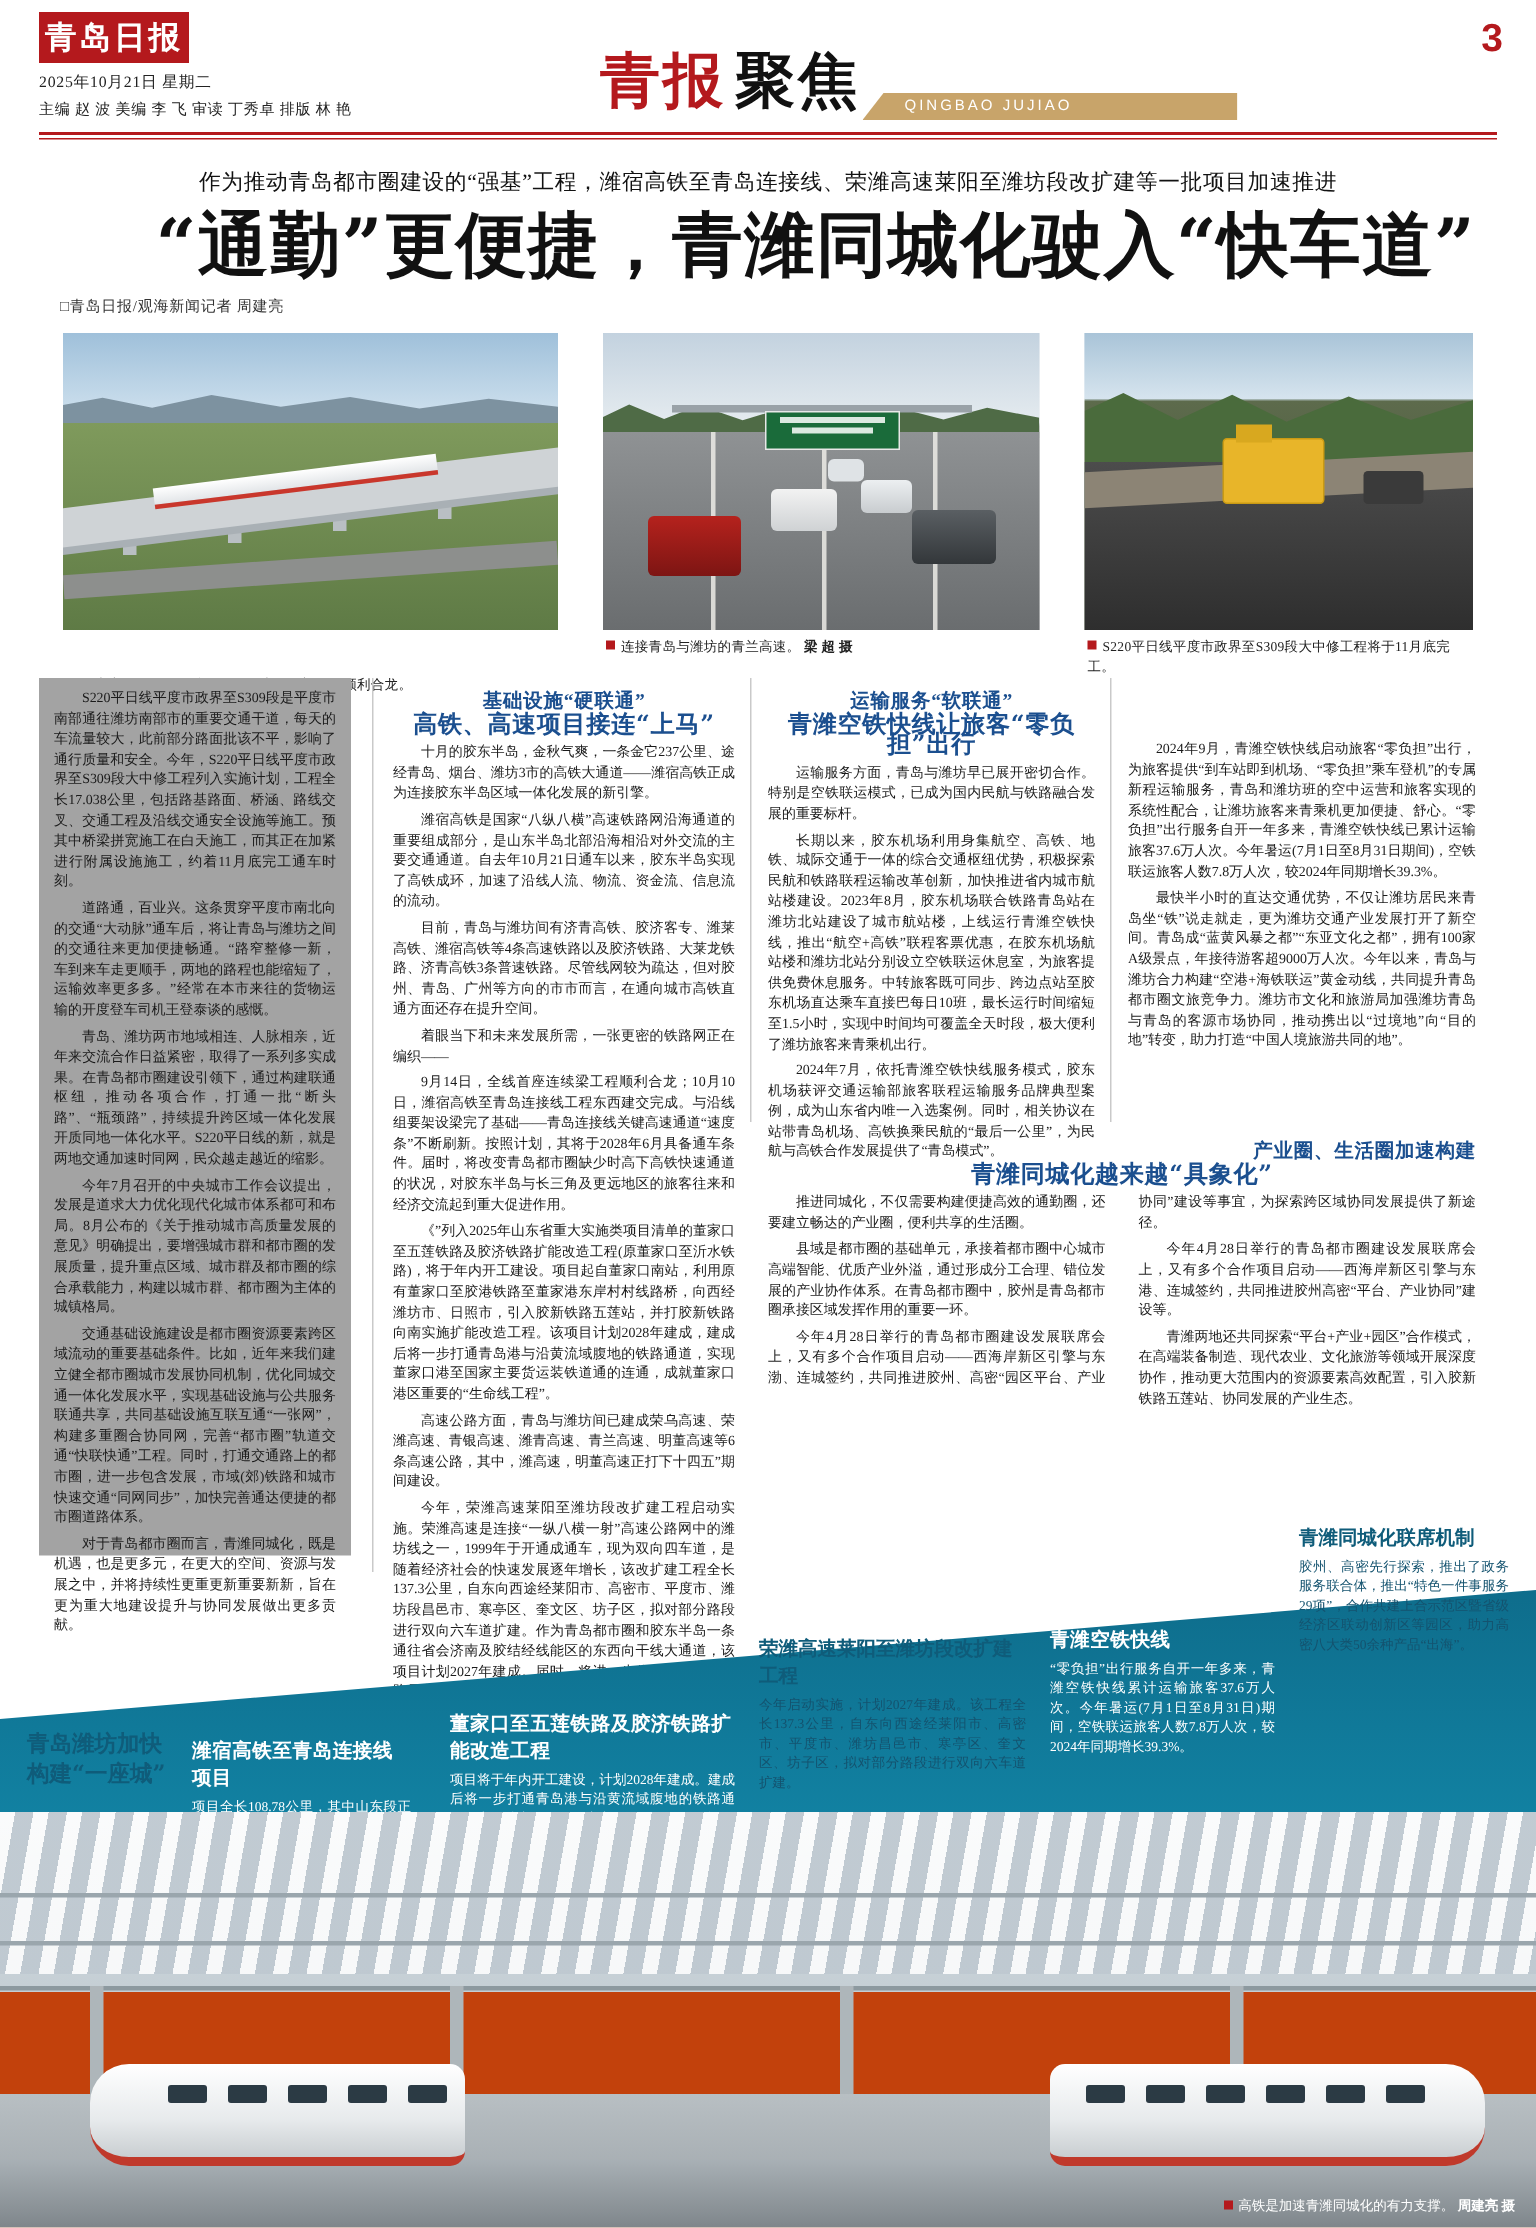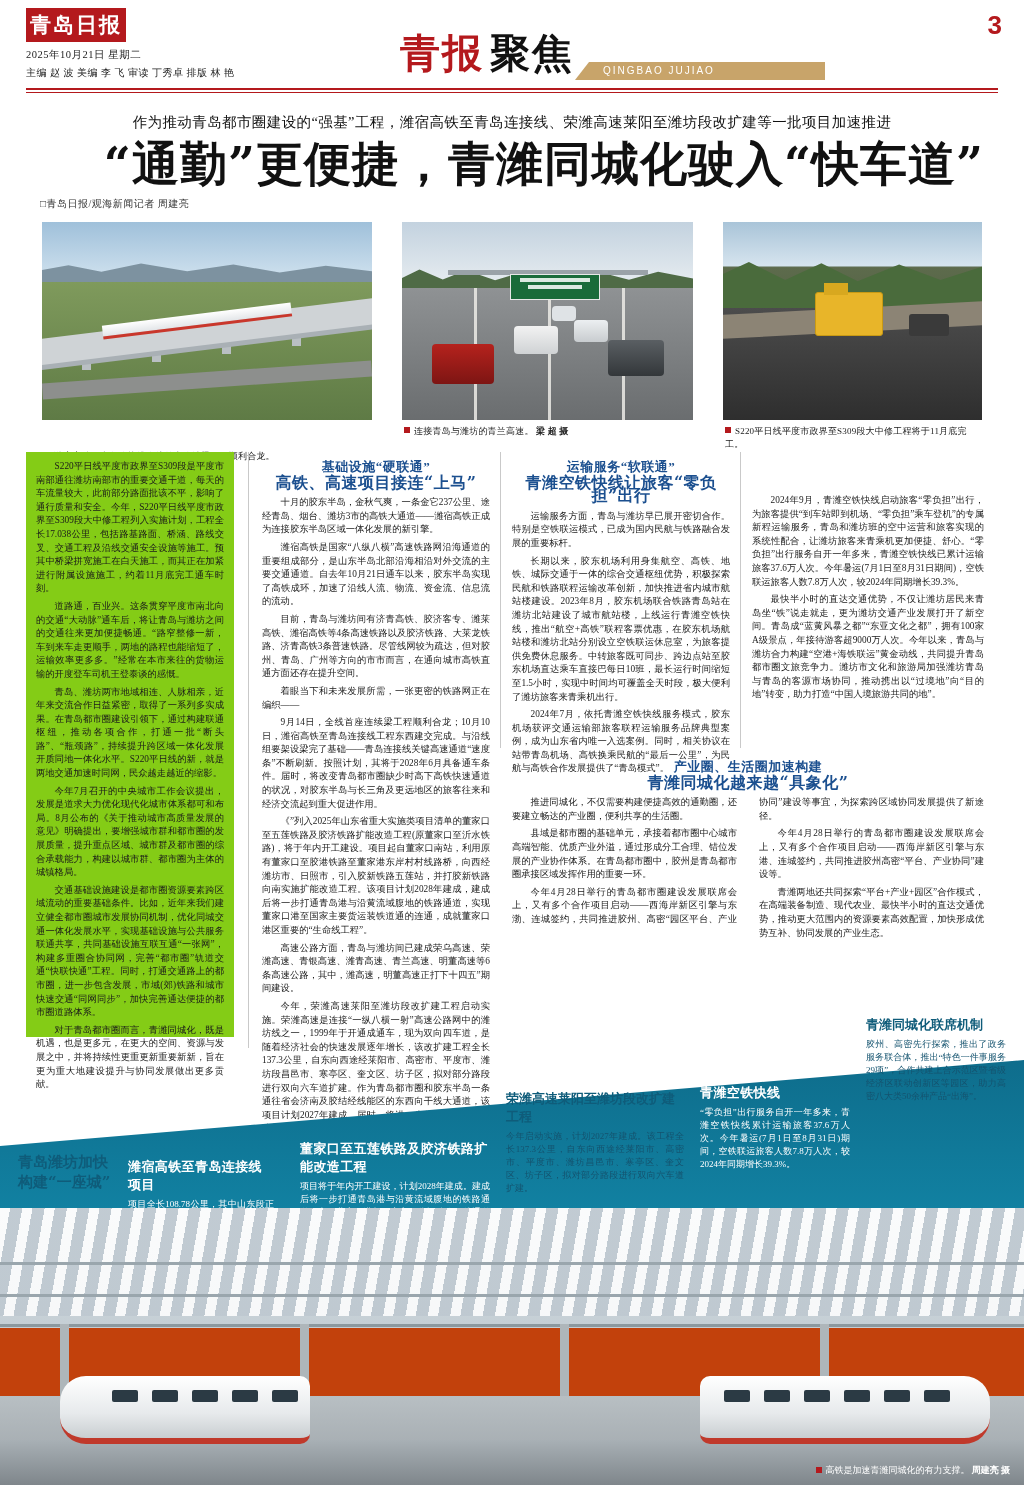--- a/index.html
+++ b/index.html
@@ -100,21 +100,21 @@
   
   .col{position:absolute;font-size:9.3px;line-height:13.6px;color:#1a1a1a;text-align:justify;}
   .sec-kicker{font-size:13px;color:#1b4f8f;font-weight:bold;letter-spacing:.5px;text-align:center;margin-bottom:2px;}
   .sec-title{font-size:16px;color:#1b4f8f;font-weight:bold;letter-spacing:.5px;text-align:center;margin-bottom:7px;font-family:"DejaVu Serif",serif;}
   .col p{margin:0 0 4px 0;text-indent:2em;}
   .vrule{position:absolute;width:1px;background:#c9c9c9;}
 
   
   .greybox{
     position:absolute;left:26px;top:452px;width:208px;height:300px;
-    background:#84cc16;padding:8px 10px;box-sizing:border-box;
+    background:#a3a3a3;padding:8px 10px;box-sizing:border-box;
     font-size:9.3px;line-height:13.6px;text-align:justify;color:#1a1a1a;
   }
   .greybox p{margin:0 0 4px 0;text-indent:2em;}
 
   
   .band{
     position:absolute;left:0;top:1060px;width:1024px;height:180px;
     background:linear-gradient(180deg,#0e6d8c,#1285a6);
     clip-path:polygon(0 86px,1024px 0,1024px 180px,0 180px);
   }
@@ -246,27 +246,27 @@
     <p>长期以来，胶东机场利用身集航空、高铁、地铁、城际交通于一体的综合交通枢纽优势，积极探索民航和铁路联程运输改革创新，加快推进省内城市航站楼建设。2023年8月，胶东机场联合铁路青岛站在潍坊北站建设了城市航站楼，上线运行青潍空铁快线，推出“航空+高铁”联程客票优惠，在胶东机场航站楼和潍坊北站分别设立空铁联运休息室，为旅客提供免费休息服务。中转旅客既可同步、跨边点站至胶东机场直达乘车直接巴每日10班，最长运行时间缩短至1.5小时，实现中时间均可覆盖全天时段，极大便利了潍坊旅客来青乘机出行。</p>
     <p>2024年7月，依托青潍空铁快线服务模式，胶东机场获评交通运输部旅客联程运输服务品牌典型案例，成为山东省内唯一入选案例。同时，相关协议在站带青岛机场、高铁换乘民航的“最后一公里”，为民航与高铁合作发展提供了“青岛模式”。</p>
   </div>
 
   <div class="col" style="left:752px;top:494px;width:232px;">
     <p>2024年9月，青潍空铁快线启动旅客“零负担”出行，为旅客提供“到车站即到机场、“零负担”乘车登机”的专属新程运输服务，青岛和潍坊班的空中运营和旅客实现的系统性配合，让潍坊旅客来青乘机更加便捷、舒心。“零负担”出行服务自开一年多来，青潍空铁快线已累计运输旅客37.6万人次。今年暑运(7月1日至8月31日期间)，空铁联运旅客人数7.8万人次，较2024年同期增长39.3%。</p>
     <p>最快半小时的直达交通优势，不仅让潍坊居民来青岛坐“铁”说走就走，更为潍坊交通产业发展打开了新空间。青岛成“蓝黄风暴之都”“东亚文化之都”，拥有100家A级景点，年接待游客超9000万人次。今年以来，青岛与潍坊合力构建“空港+海铁联运”黄金动线，共同提升青岛都市圈文旅竞争力。潍坊市文化和旅游局加强潍坊青岛与青岛的客源市场协同，推动携出以“过境地”向“目的地”转变，助力打造“中国人境旅游共同的地”。</p>
   </div>
 
   <div class="col" style="left:512px;top:760px;width:472px;column-count:2;column-gap:22px;">
-    <div class="sec-kicker" style="column-span:all;">产业圈、生活圈加速构建</div>
+    <div class="sec-kicker" style="column-span:all;text-align:right;">产业圈、生活圈加速构建</div>
     <div class="sec-title" style="column-span:all;">青潍同城化越来越“具象化”</div>
     <p>推进同城化，不仅需要构建便捷高效的通勤圈，还要建立畅达的产业圈，便利共享的生活圈。</p>
     <p>县域是都市圈的基础单元，承接着都市圈中心城市高端智能、优质产业外溢，通过形成分工合理、错位发展的产业协作体系。在青岛都市圈中，胶州是青岛都市圈承接区域发挥作用的重要一环。</p>
     <p>今年4月28日举行的青岛都市圈建设发展联席会上，又有多个合作项目启动——西海岸新区引擎与东渤、连城签约，共同推进胶州、高密“园区平台、产业协同”建设等事宜，为探索跨区域协同发展提供了新途径。</p>
     <p>今年4月28日举行的青岛都市圈建设发展联席会上，又有多个合作项目启动——西海岸新区引擎与东港、连城签约，共同推进胶州高密“平台、产业协同”建设等。</p>
-    <p>青潍两地还共同探索“平台+产业+园区”合作模式，在高端装备制造、现代农业、最快半小时的直达交通优势，推动更大范围内的资源要素高效配置，加快形成优势互补、协同发展的产业生态。</p>
+    <p>青潍两地还共同探索“平台+产业+园区”合作模式，在高端装备制造、现代农业、文化旅游等领域开展深度协作，推动更大范围内的资源要素高效配置，引入胶新铁路五莲站、协同发展的产业生态。</p>
   </div>
 
   <div class="band"></div>
 
   <div class="bigleft">青岛潍坊加快构建“一座城”</div>
 
   <div class="tealbox" style="left:128px;top:1158px;width:146px;">
     <div class="tb-title">潍宿高铁至青岛连接线项目</div>
     <div class="tb-body">项目全长108.78公里，其中山东段正线长102.8公里。按照计划，项目将于2028年6月具备通车条件。届时，将改变青岛都市圈缺少南下高铁快速通道的状况。</div>
   </div>

